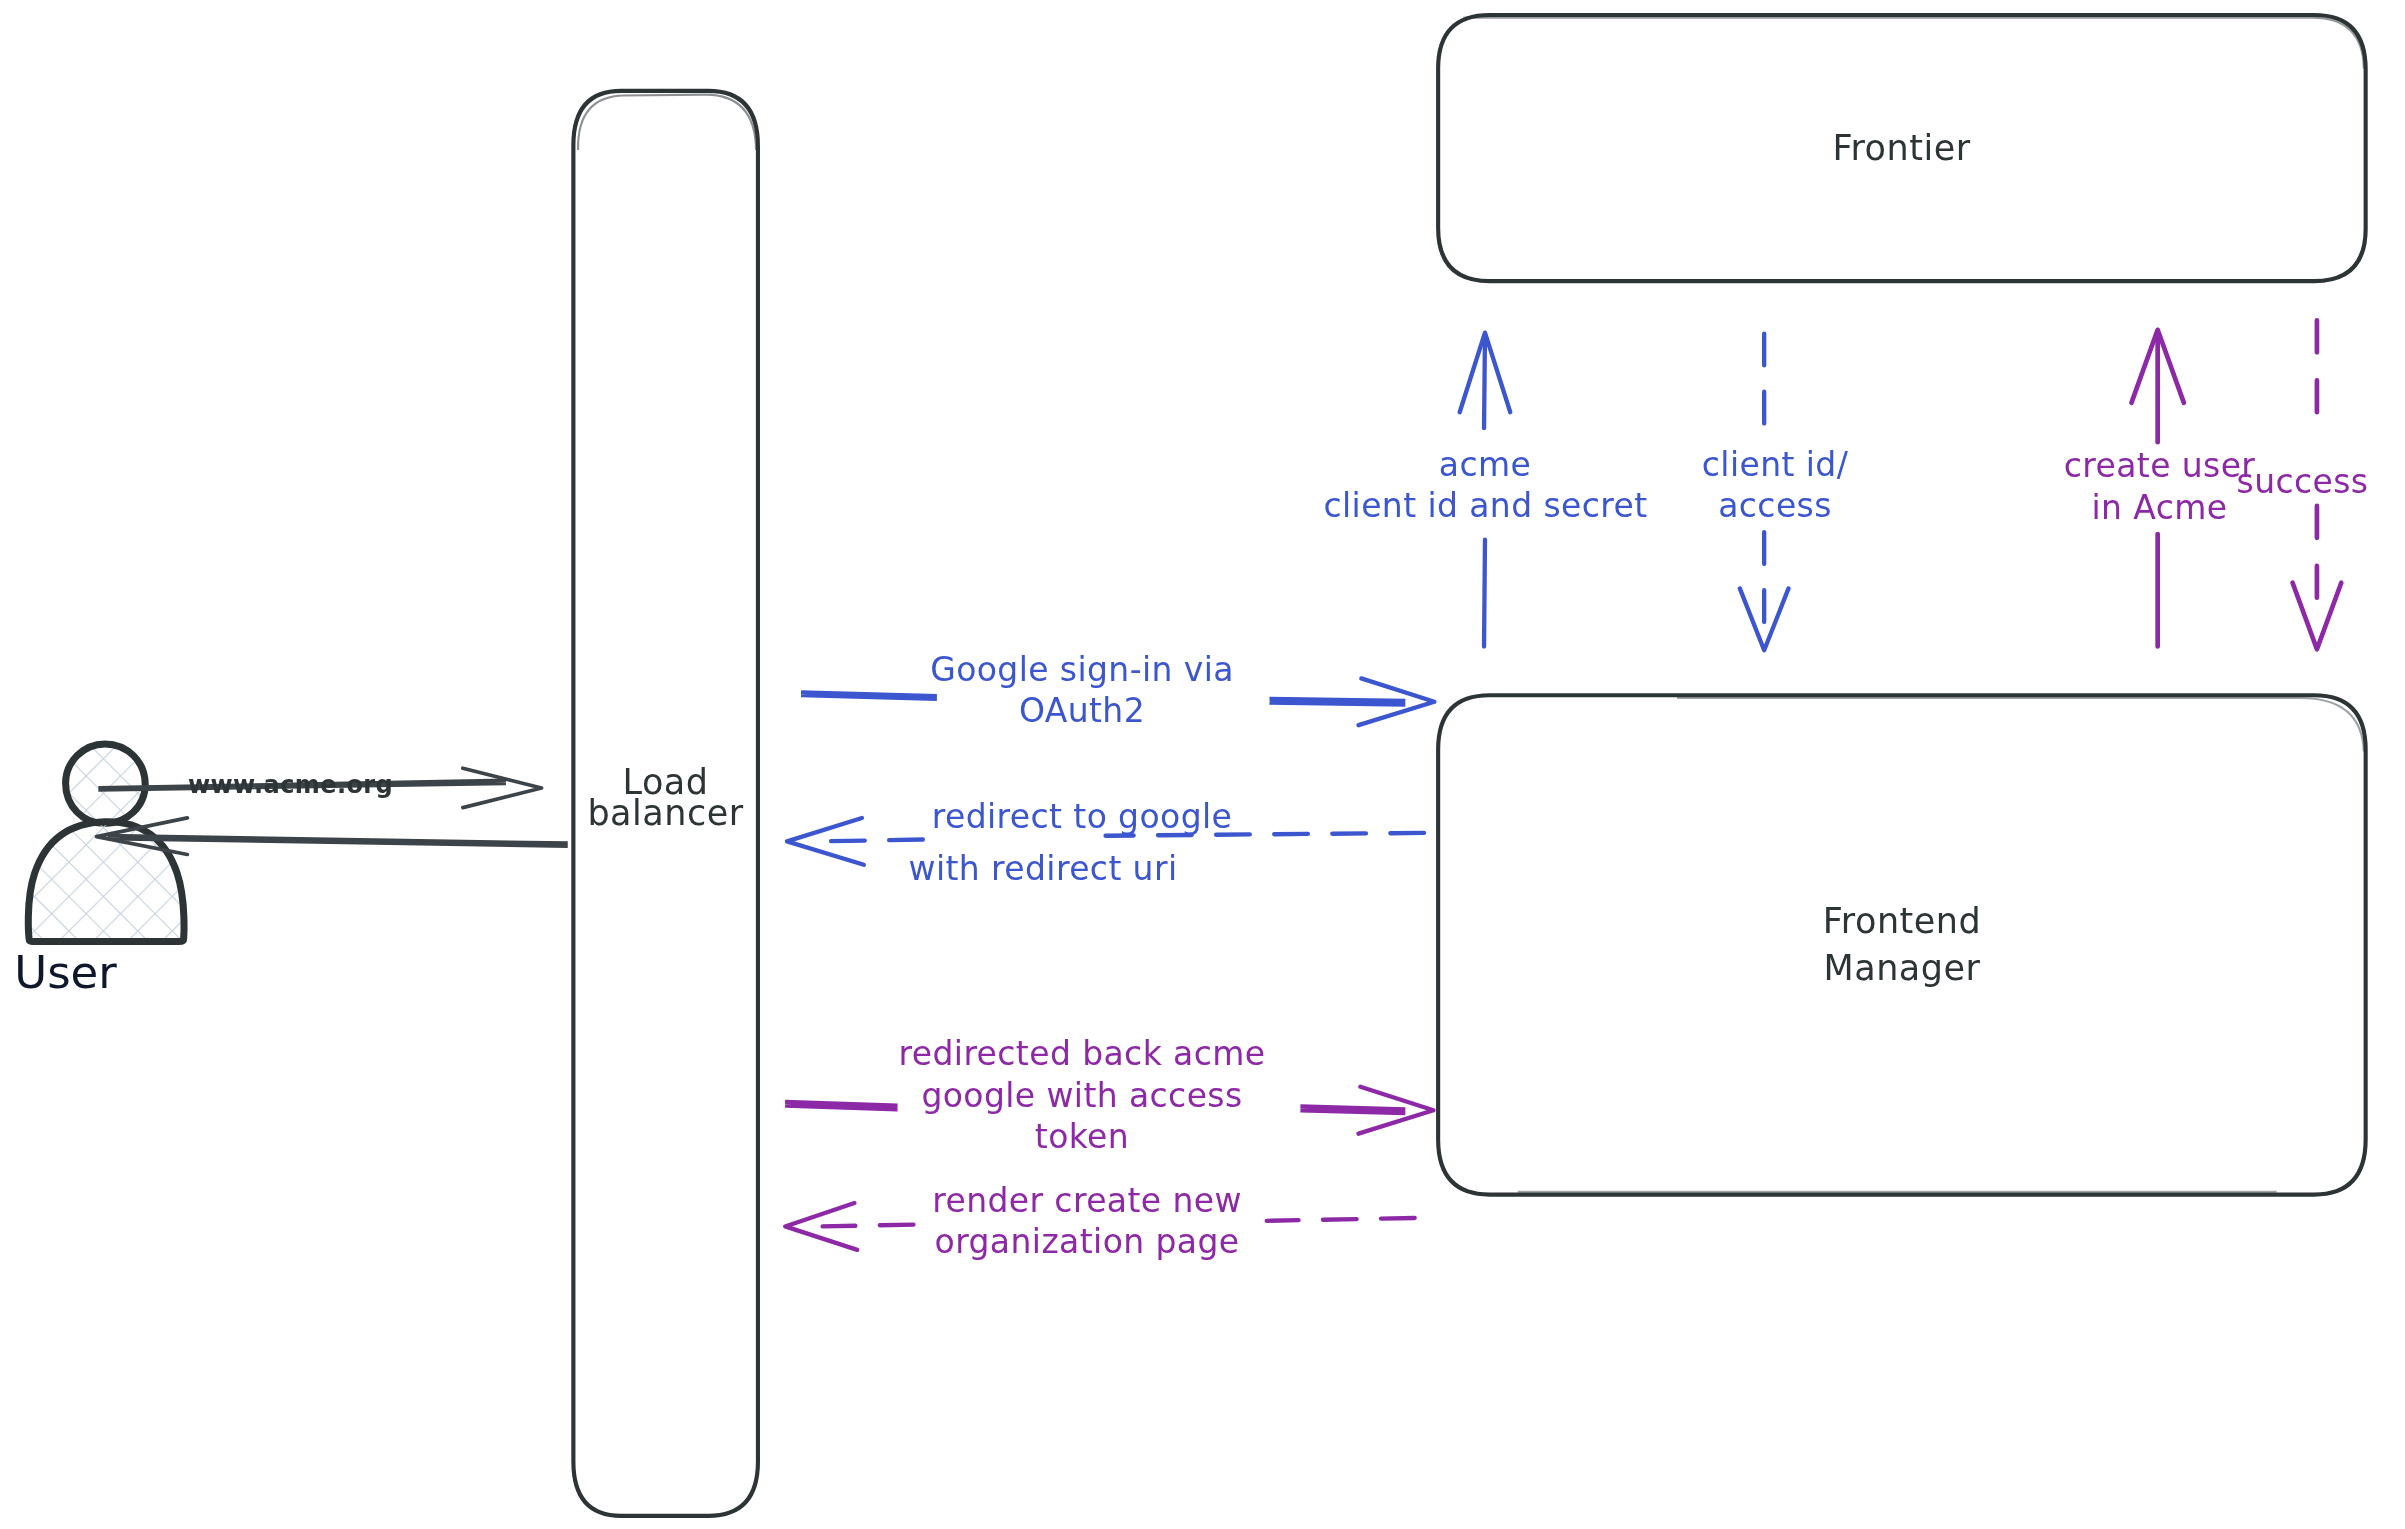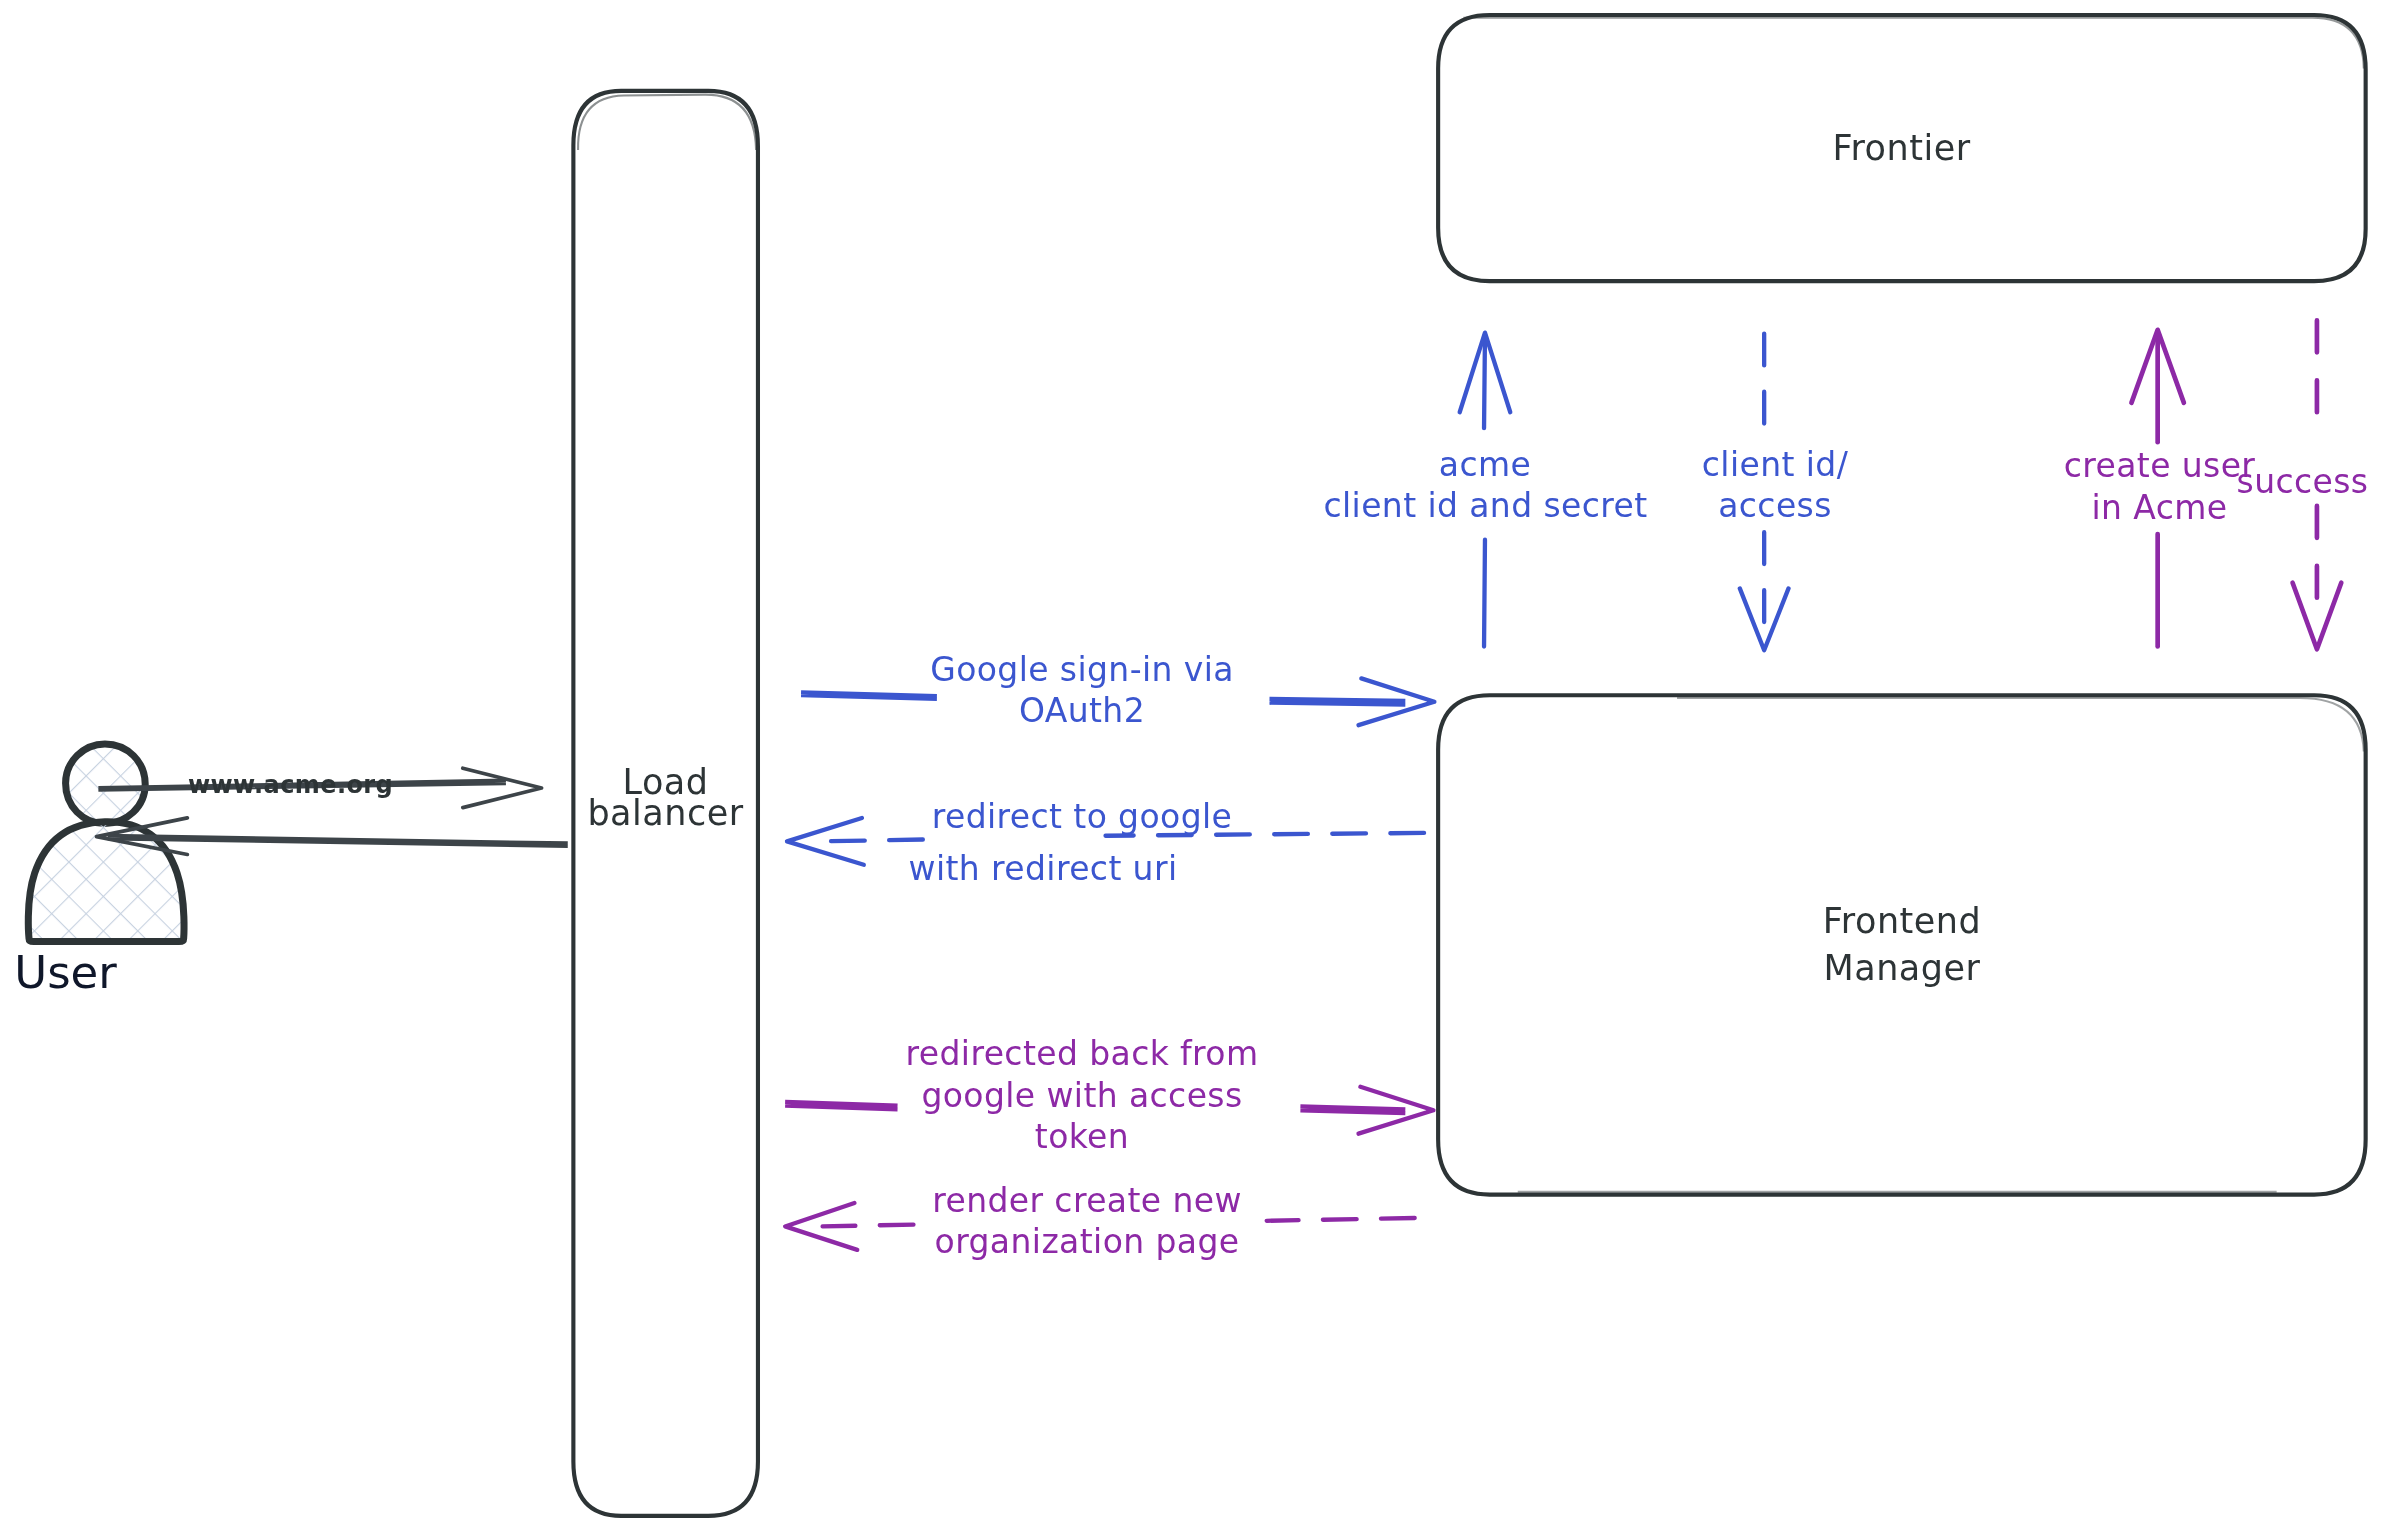--- a/index.html
+++ b/index.html
@@ -156,21 +156,21 @@
 <div class="lbl node-label" style="left:1766px; top:947px; width:272px;">Manager</div>
 
 <div class="lbl edge-label-dark" style="left:136px; top:771px; width:309px;">www.acme.org</div>
 
 <div class="lbl edge-label-blue" style="left:862px; top:650px; width:440px;">Google sign-in via</div>
 <div class="lbl edge-label-blue" style="left:862px; top:691px; width:440px;">OAuth2</div>
 
 <div class="lbl edge-label-blue" style="left:871px; top:797px; width:422px;">redirect to google</div>
 <div class="lbl edge-label-blue" style="left:832px; top:839px; width:422px;margin-top:10px;">with redirect uri</div>
 
-<div class="lbl edge-label-purple" style="left:862px; top:1034px; width:440px;">redirected back from</div>
+<div class="lbl edge-label-purple" style="left:862px; top:1034px; width:440px;">redirected back acme</div>
 <div class="lbl edge-label-purple" style="left:862px; top:1076px; width:440px;">google with access</div>
 <div class="lbl edge-label-purple" style="left:862px; top:1117px; width:440px;">token</div>
 
 <div class="lbl edge-label-purple" style="left:867px; top:1181px; width:440px;">render create new</div>
 <div class="lbl edge-label-purple" style="left:867px; top:1222px; width:440px;">organization page</div>
 
 <div class="lbl edge-label-blue" style="left:1363px; top:445px; width:244px;">acme</div>
 <div class="lbl edge-label-blue" style="left:1298px; top:486px; width:375px;">client id and secret</div>
 
 <div class="lbl edge-label-blue" style="left:1658px; top:445px; width:234px;">client id/</div>

